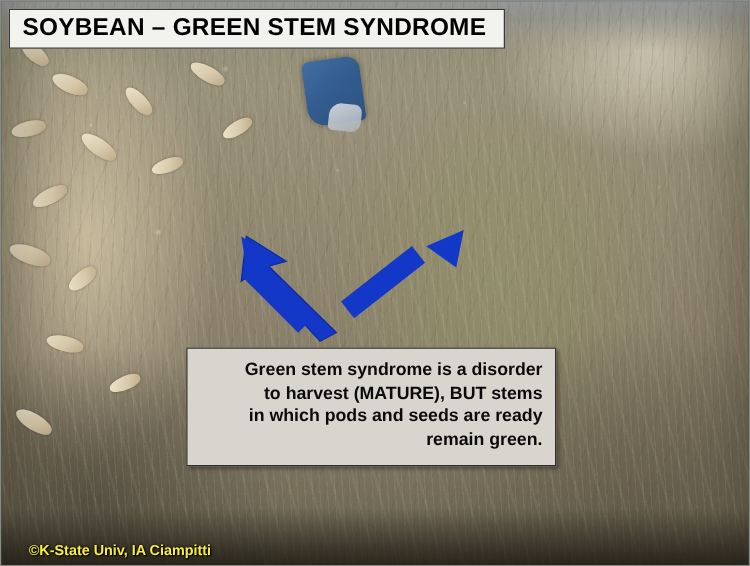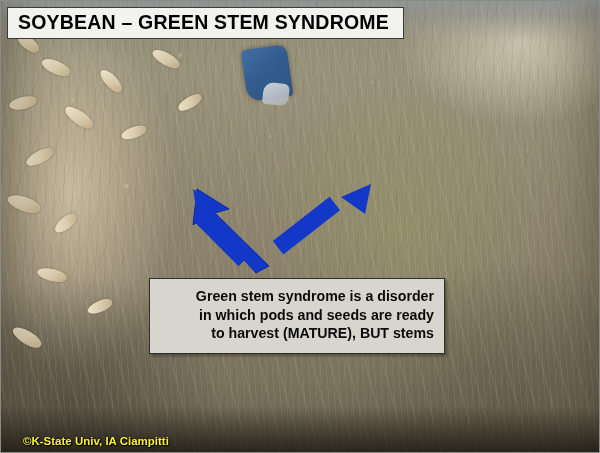--- a/index.html
+++ b/index.html
@@ -228,19 +228,20 @@
     <g>
       <polygon points="370,183 364,213 340,196" fill="#1338c8"></polygon>
       <rect x="278" y="238" width="72" height="17" fill="#1338c8" transform="rotate(-38 278 248)"></rect>
     </g>
   </svg>
 
   <div class="title-bar">SOYBEAN – GREEN STEM SYNDROME</div>
 
   <div class="caption">
     <div>Green stem syndrome is a disorder</div>
+    <div>to harvest (MATURE), BUT stems</div>
     <div>in which pods and seeds are ready</div>
-    <div>to harvest (MATURE), BUT stems</div>
+    <div>remain green.</div>
   </div>
 
   <div class="credit">©K-State Univ, IA Ciampitti</div>
 
 </div>
 
 </body></html>

